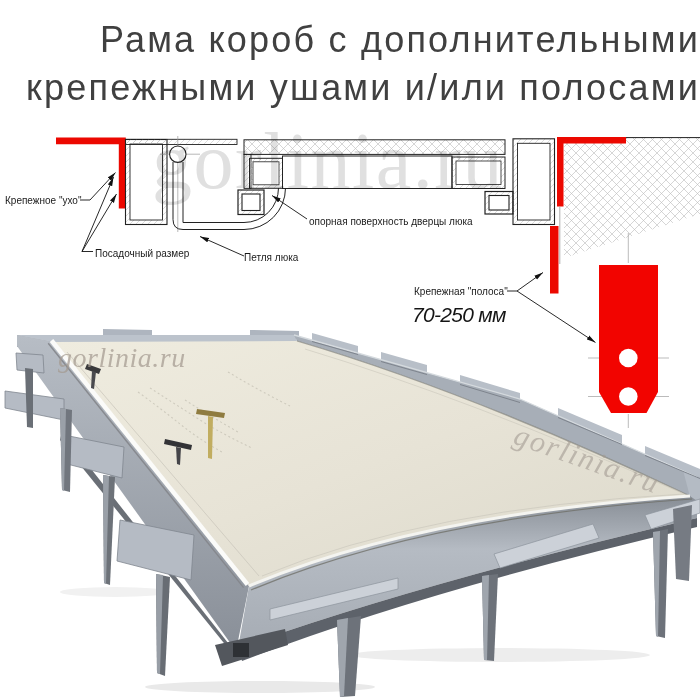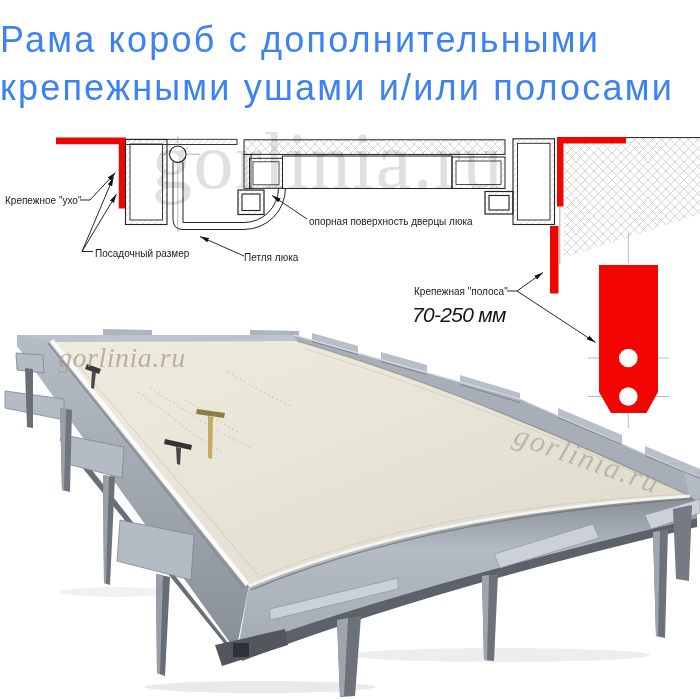--- a/index.html
+++ b/index.html
@@ -1,17 +1,17 @@
 <!DOCTYPE html>
 <html><head>
 <meta charset="utf-8">
 <style>
 html,body{margin:0;padding:0;width:700px;height:700px;background:#ffffff;overflow:hidden;font-family:"Liberation Sans",sans-serif}
 #stage{position:absolute;left:0;top:0;width:700px;height:700px}
-.title{position:absolute;left:0;top:16px;width:700px;text-align:left;font-size:36px;line-height:47.5px;color:#3b82f6;letter-spacing:2.2px;font-family:"Liberation Sans",sans-serif}
+.title{position:absolute;left:0;top:16px;width:700px;text-align:right;font-size:36px;line-height:47.5px;color:#404040;letter-spacing:2.2px;font-family:"Liberation Sans",sans-serif}
 </style>
 </head>
 <body>
 
 <div class="title">Рама короб с дополнительными<br>крепежными ушами и/или полосами</div>
 <svg id="stage" width="700" height="700" viewBox="0 0 700 700">
 <defs>
 <pattern id="xh" width="9" height="9" patternUnits="userSpaceOnUse">
 <path d="M0,9 L9,0 M0,0 L9,9" stroke="#bbbbbb" stroke-width="0.6" fill="none"></path>
 </pattern>

